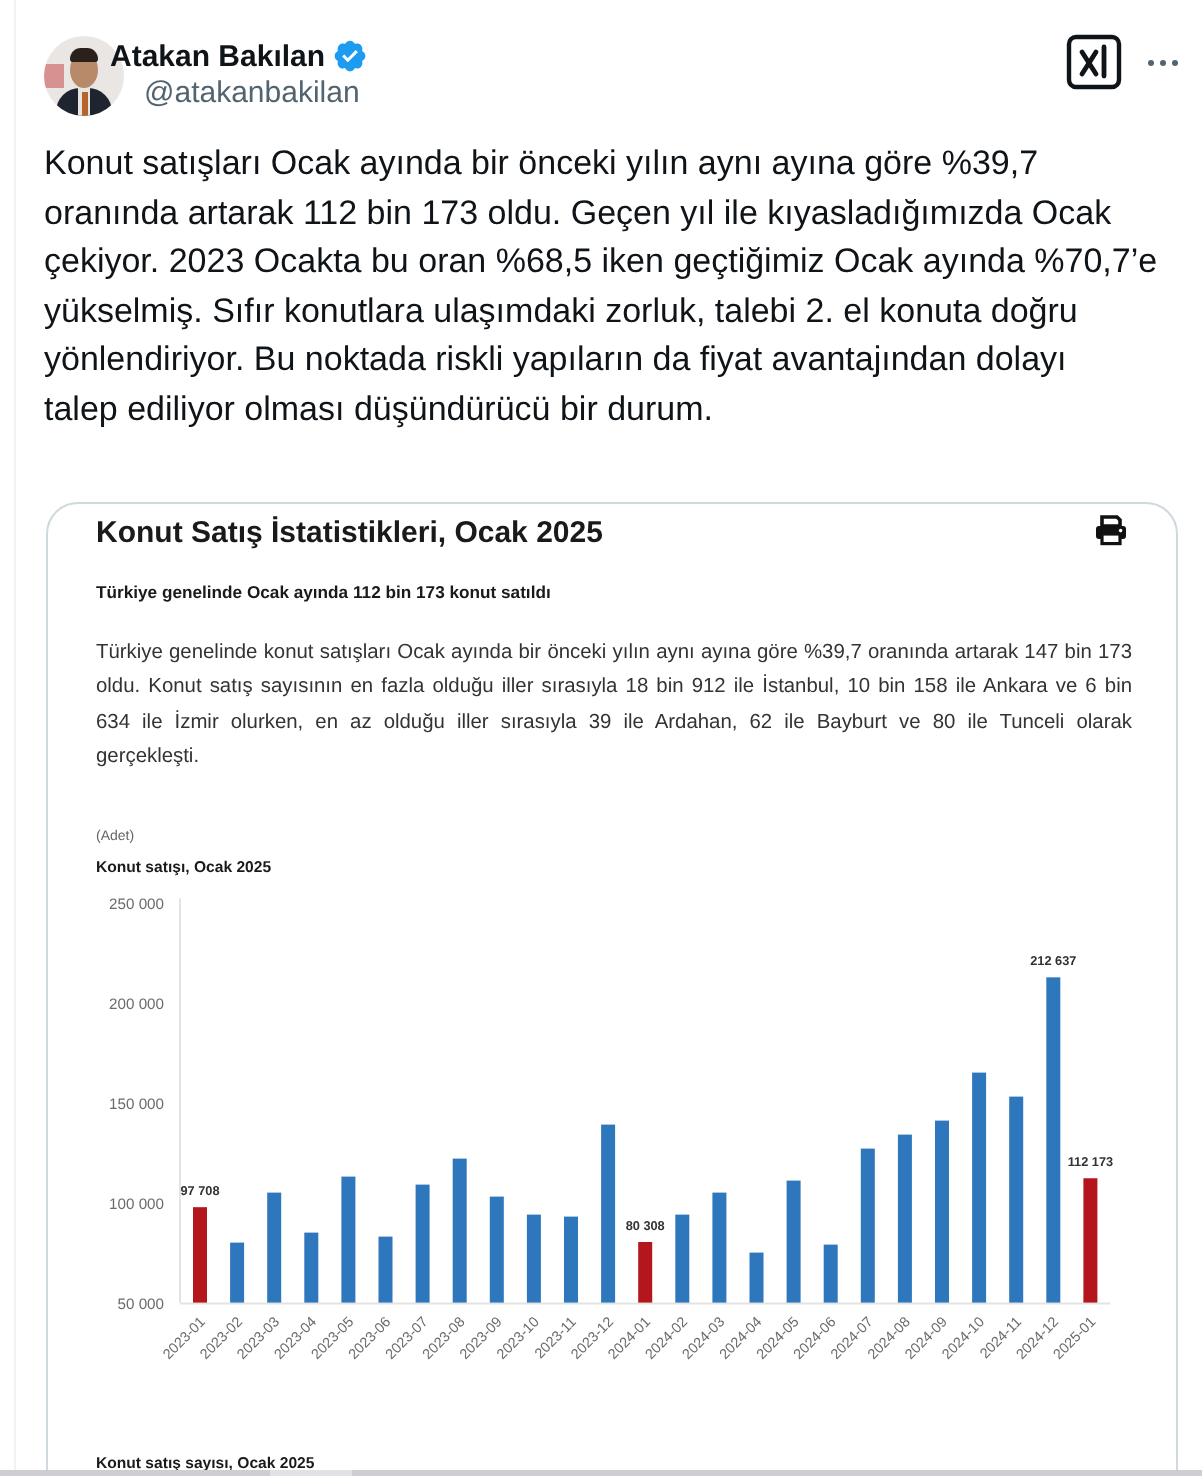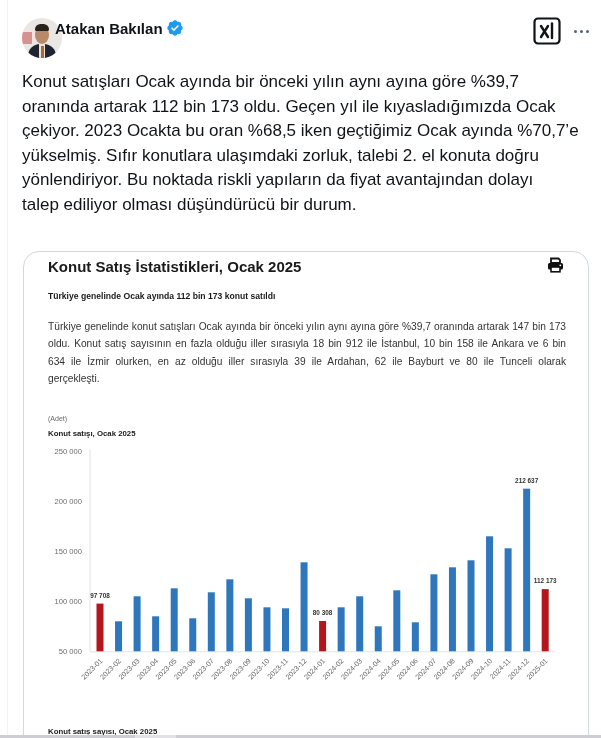--- a/index.html
+++ b/index.html
@@ -57,20 +57,21 @@
     <div class="hair"></div>
   </div>
 
   <div class="name-row">
     <span class="user-name">Atakan Bakılan</span>
     <svg class="badge" viewBox="0 0 24 24">
       <path fill="#1d9bf0" d="M22.25 12c0-1.43-.88-2.67-2.19-3.34.46-1.39.2-2.9-.81-3.91s-2.52-1.27-3.91-.81c-.66-1.31-1.91-2.19-3.34-2.19s-2.67.88-3.33 2.19c-1.4-.46-2.91-.2-3.92.81s-1.26 2.52-.8 3.91C2.63 9.33 1.75 10.57 1.75 12s.88 2.67 2.19 3.34c-.46 1.39-.2 2.9.81 3.91s2.52 1.26 3.91.81c.67 1.31 1.91 2.19 3.34 2.19s2.68-.88 3.34-2.19c1.39.46 2.9.2 3.91-.81s1.27-2.52.81-3.91c1.31-.67 2.19-1.91 2.19-3.34z"></path>
       <path fill="#fff" d="M10.54 16.2l-3.8-3.8 1.42-1.4 2.38 2.38 5.3-5.3 1.42 1.41z"></path>
     </svg>
   </div>
+  <div class="user-handle">@atakanbakilan</div>
 
   <div class="grok-btn">
     <svg width="28" height="28" viewBox="0 0 28 28">
       <rect x="1.5" y="1.5" width="25" height="25" rx="3.5" ry="3.5" fill="none" stroke="#0f1419" stroke-width="2.2"></rect>
       <path d="M8 9 L15 20" stroke="#0f1419" stroke-width="2.4" stroke-linecap="round"></path>
       <path d="M15 9 L8 20" stroke="#0f1419" stroke-width="2.4" stroke-linecap="round"></path>
       <path d="M19 6.5 L19 21" stroke="#0f1419" stroke-width="2.4" stroke-linecap="round"></path>
     </svg>
   </div>
   <div class="more-btn">

